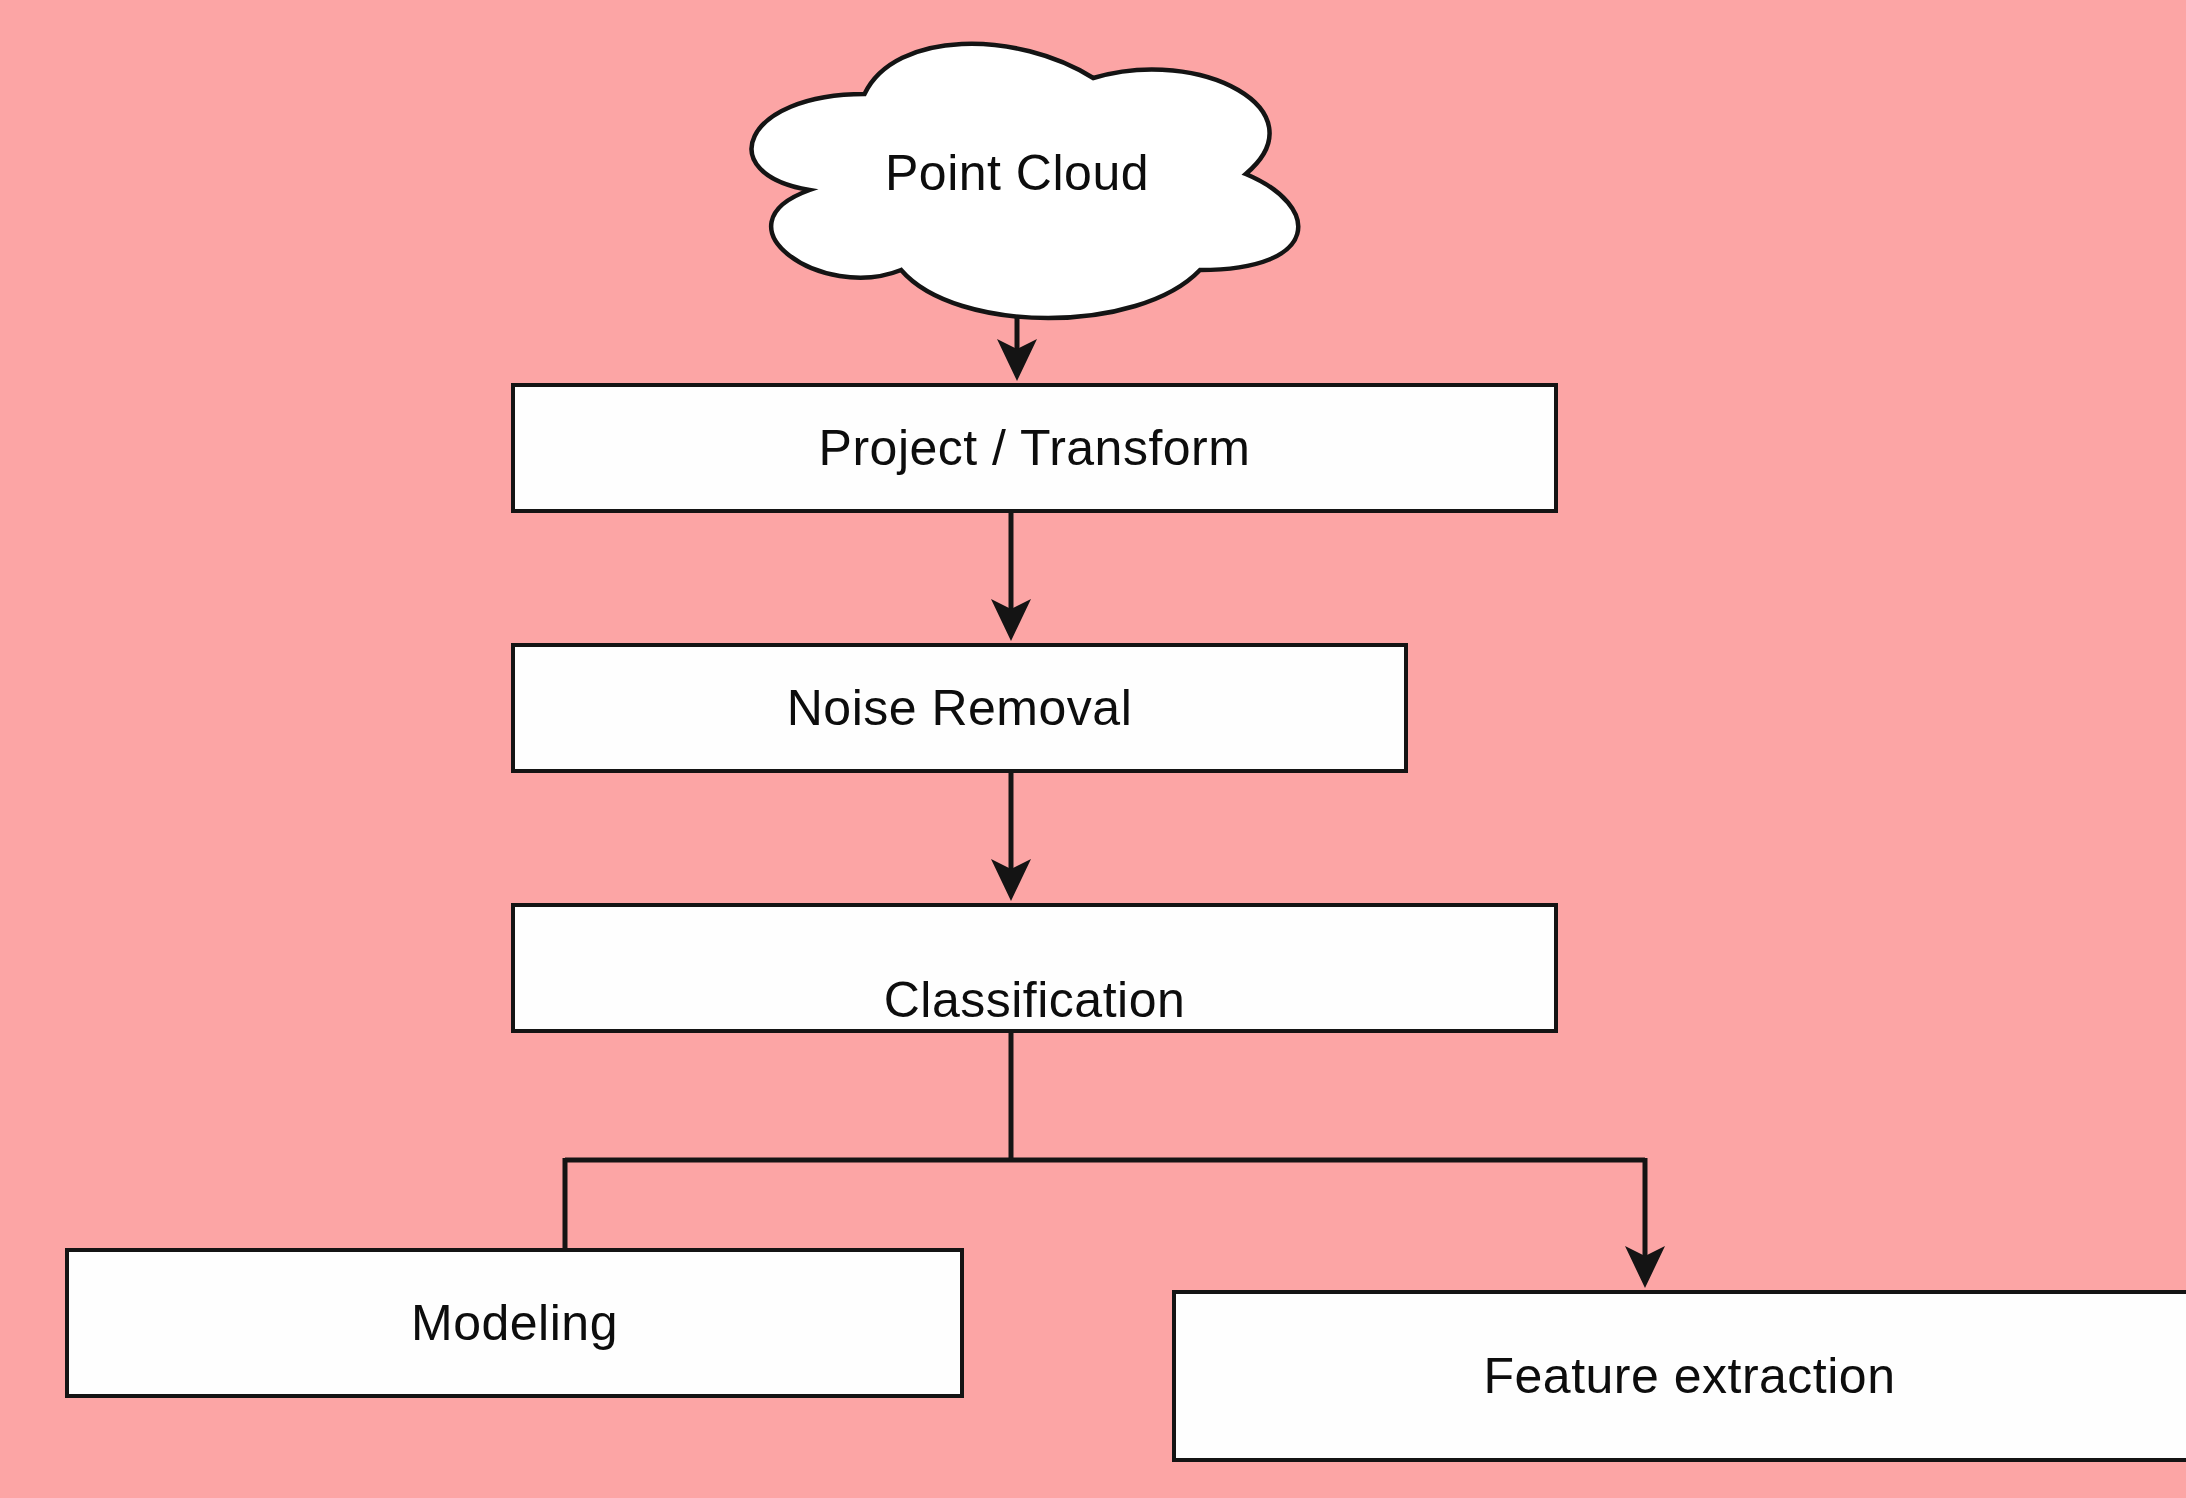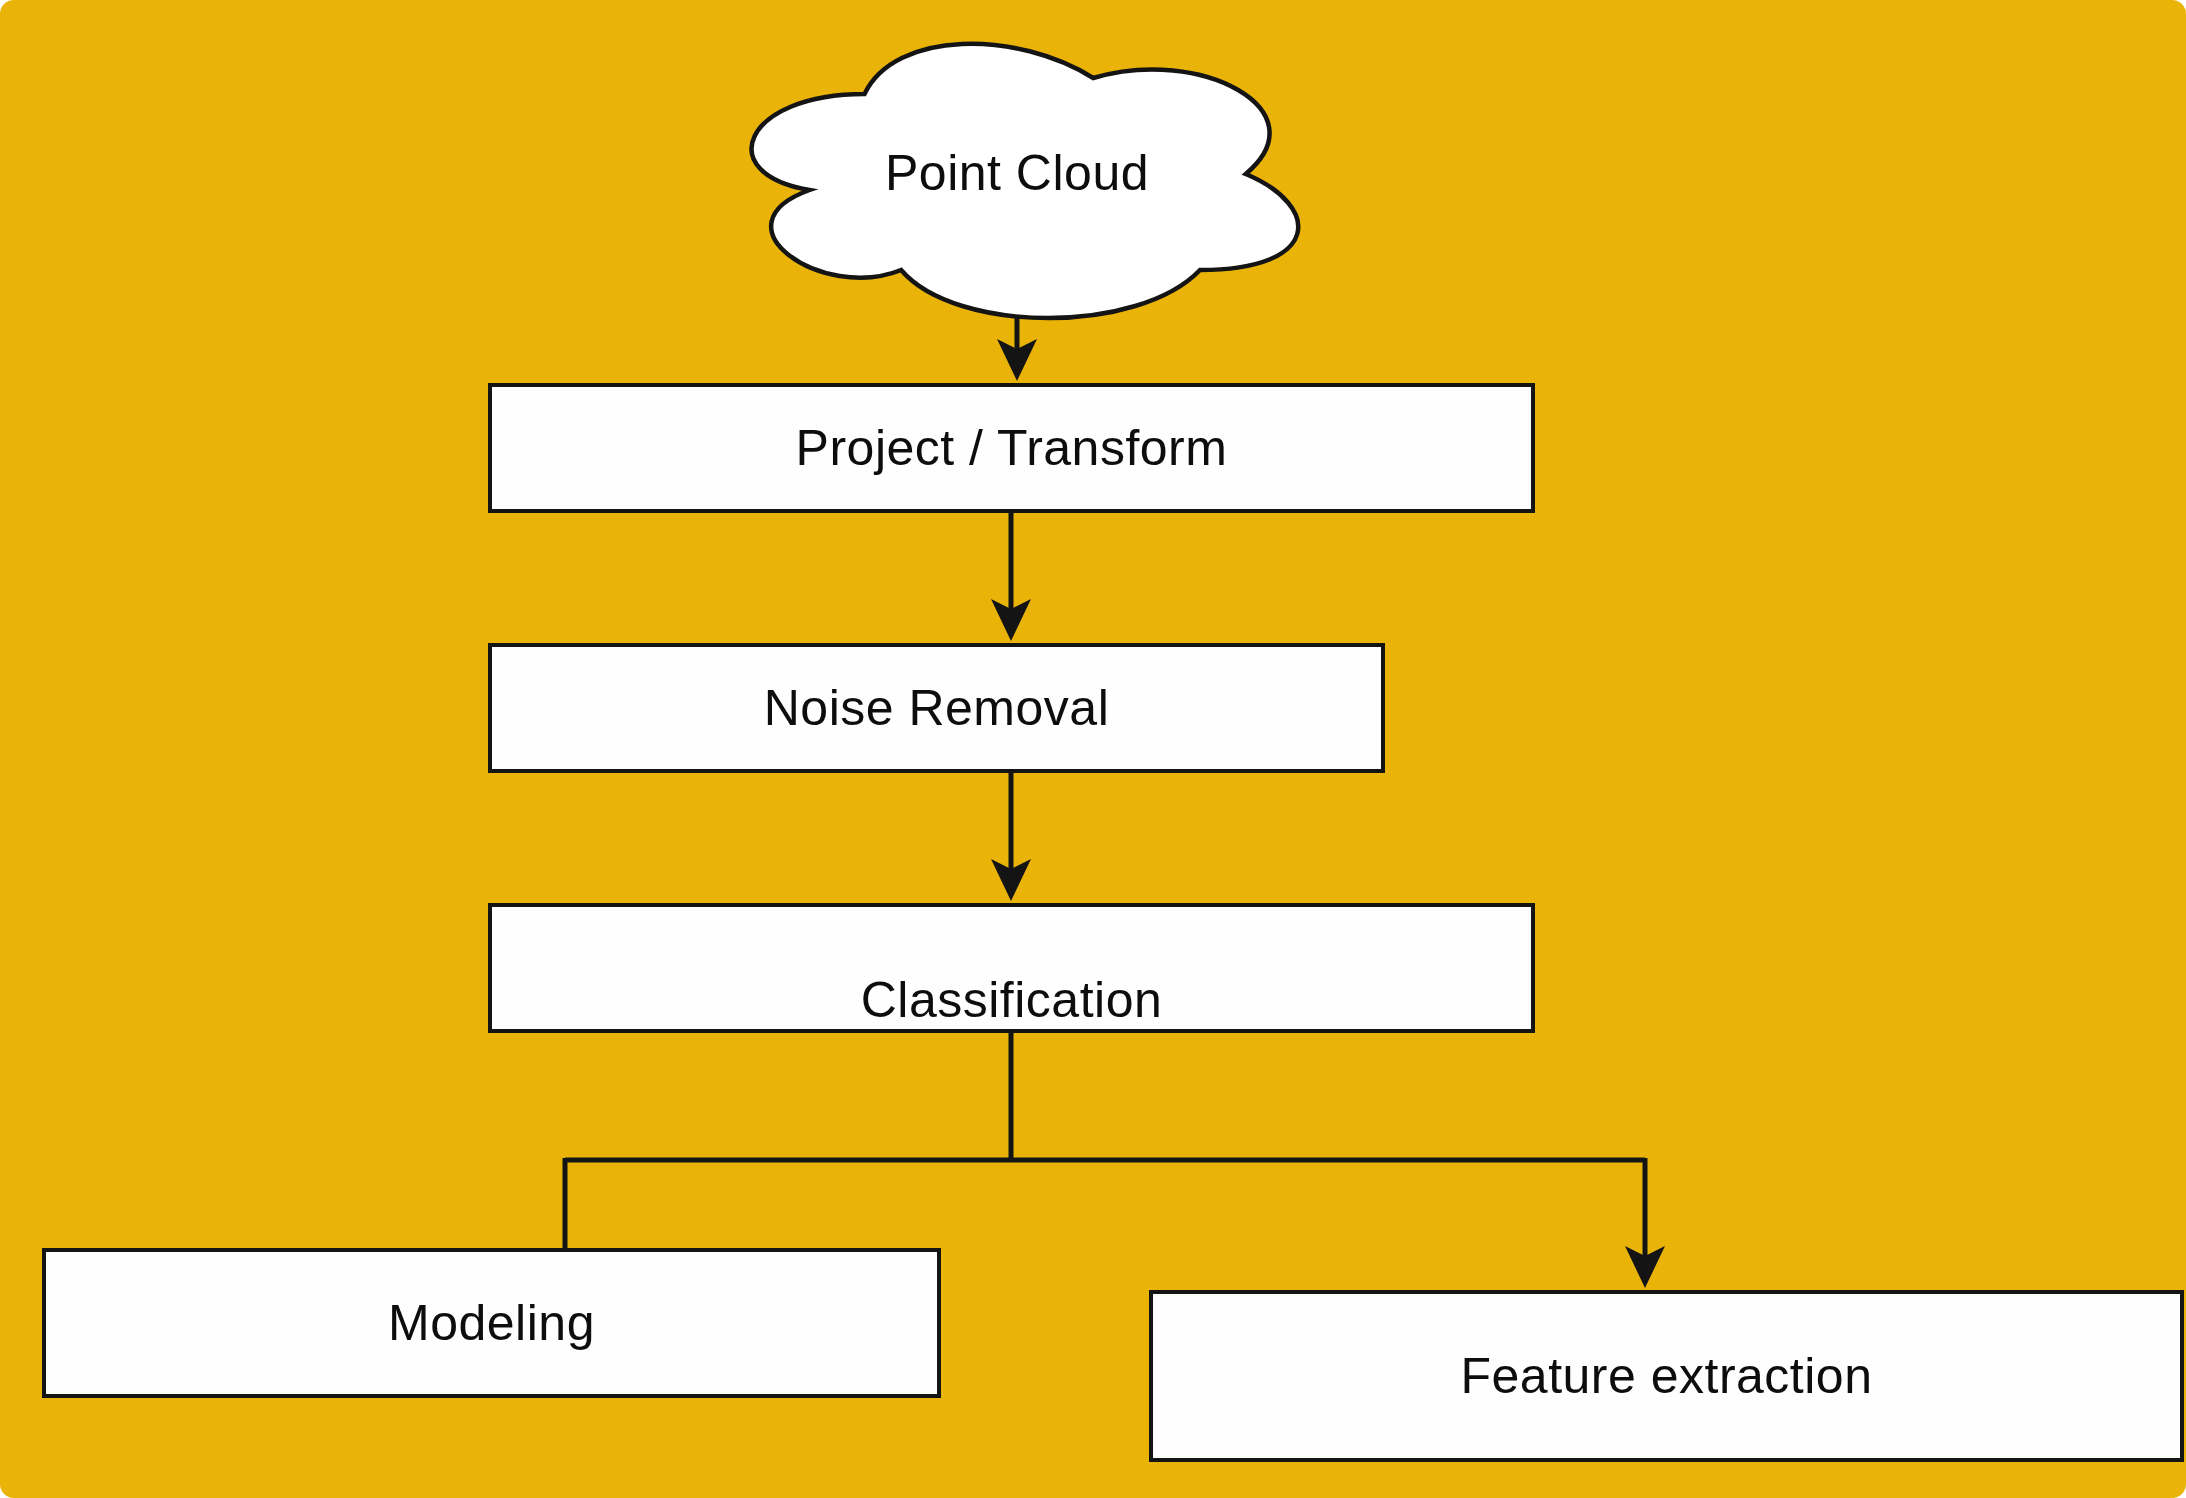--- a/index.html
+++ b/index.html
@@ -3,23 +3,22 @@
 <meta charset="utf-8">
 <style>
   * { margin: 0; padding: 0; box-sizing: border-box; }
   html, body { background: #ffffff; }
   body { font-family: "Liberation Sans", sans-serif; }
 
   .diagram-canvas {
     position: relative;
     width: 2186px;
     height: 1498px;
-    background: #eab308;
+    background: #fca5a5;
     overflow: hidden;
-    border-radius: 14px;
   }
 
   .edge-layer {
     position: absolute;
     left: 0; top: 0;
     width: 2186px;
     height: 1498px;
   }
 
   .node-label {
@@ -38,20 +37,21 @@
     position: absolute;
     background: #fefefe;
     border: 4px solid #141414;
     display: flex;
     align-items: center;
     justify-content: center;
     text-align: center;
     font-size: 50px;
     color: #0d0d0d;
     letter-spacing: 0.5px;
+    margin-left: 23px;
   }
 
   .edge-stroke { stroke: #141414; stroke-width: 5; fill: none; }
   .arrow-head  { fill: #141414; stroke: none; }
   .cloud-path  { fill: #ffffff; stroke: #141414; stroke-width: 4.5; }
 </style>
 </head>
 <body>
 
 <div class="diagram-canvas">

